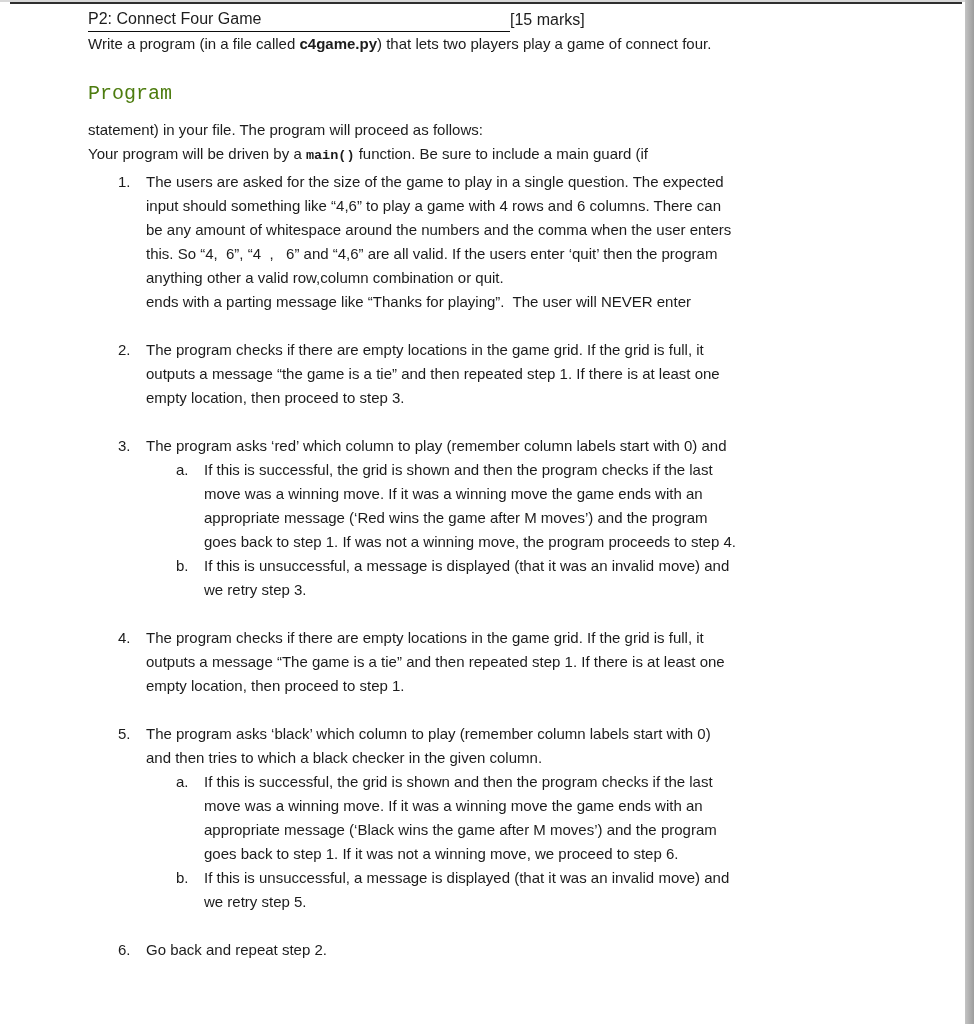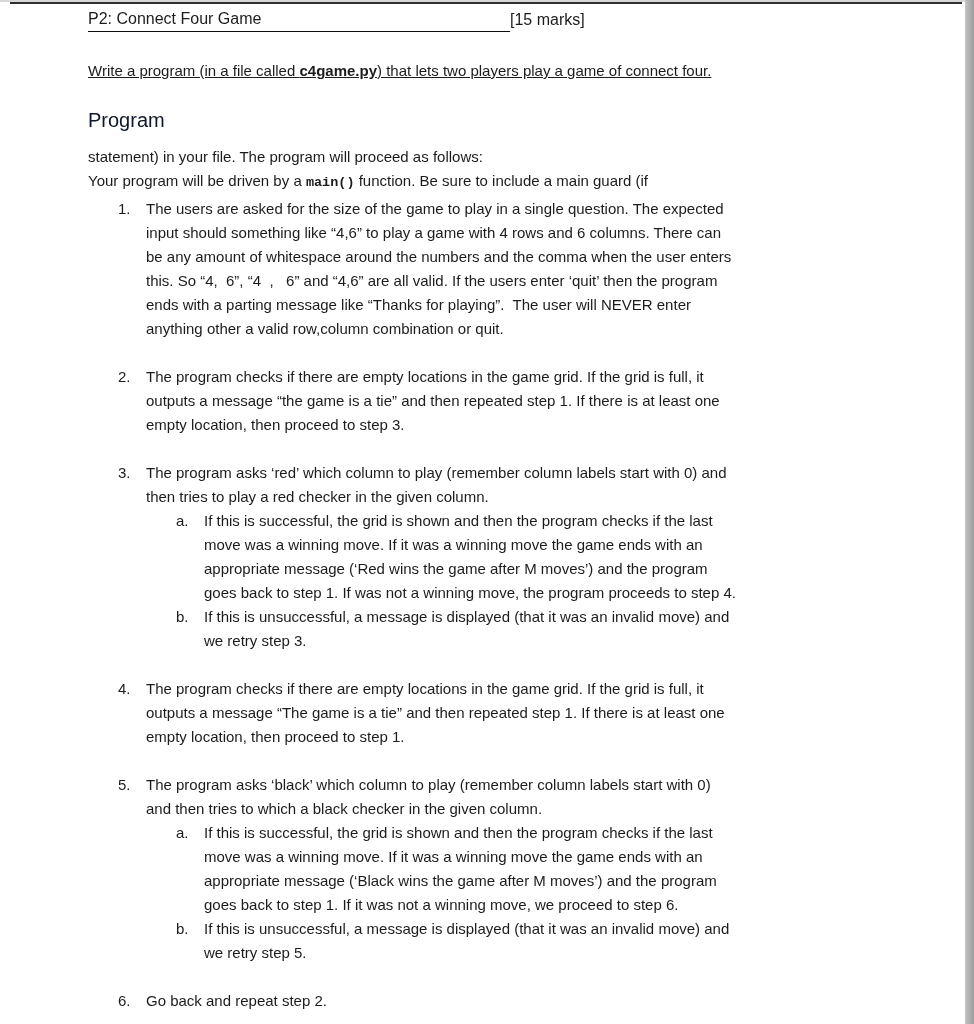--- a/index.html
+++ b/index.html
@@ -45,30 +45,29 @@
   }
   .title-underline {
     width: 422px;
     border-bottom: 1.5px solid #0d0d0d;
     padding-bottom: 1px;
   }
   .marks {
     padding-bottom: 1px;
   }
   .intro {
-    margin-top: 27px;
-    text-decoration: underline;
   }
   .section-heading {
     margin: 0;
     margin-top: 25px;
     font-size: 20px;
     line-height: 25px;
     font-weight: 400;
-    color: #0f172a;
+    color: #4d7c0f;
+    font-family: Liberation Mono, monospace;
   }
   .lead {
     margin-top: 12px;
   }
   .steps {
     margin-top: 2px;
   }
   .step {
     display: flex;
     margin-bottom: 24px;
@@ -116,37 +115,36 @@
     </div>
 
   <div class="steps">
       <div class="step">
         <div class="col-label">1.</div>
         <div class="step-body">
           <div class="line">The users are asked for the size of the game to play in a single question. The expected</div>
           <div class="line">input should something like “4,6” to play a game with 4 rows and 6 columns. There can</div>
           <div class="line">be any amount of whitespace around the numbers and the comma when the user enters</div>
           <div class="line">this. So “4,  6”, “4  ,   6” and “4,6” are all valid. If the users enter ‘quit’ then the program</div>
+          <div class="line">anything other a valid row,column combination or quit.</div>
           <div class="line">ends with a parting message like “Thanks for playing”.  The user will NEVER enter</div>
-          <div class="line">anything other a valid row,column combination or quit.</div>
         </div>
       </div>
       <div class="step">
         <div class="col-label">2.</div>
         <div class="step-body">
           <div class="line">The program checks if there are empty locations in the game grid. If the grid is full, it</div>
           <div class="line">outputs a message “the game is a tie” and then repeated step 1. If there is at least one</div>
           <div class="line">empty location, then proceed to step 3.</div>
         </div>
       </div>
       <div class="step">
         <div class="col-label">3.</div>
         <div class="step-body">
           <div class="line">The program asks ‘red’ which column to play (remember column labels start with 0) and</div>
-          <div class="line">then tries to play a red checker in the given column.</div>
           <div class="sub">
             <div class="col-label">a.</div>
             <div class="step-body">
               <div class="line">If this is successful, the grid is shown and then the program checks if the last</div>
               <div class="line">move was a winning move. If it was a winning move the game ends with an</div>
               <div class="line">appropriate message (‘Red wins the game after M moves’) and the program</div>
               <div class="line">goes back to step 1. If was not a winning move, the program proceeds to step 4.</div>
             </div>
           </div>
           <div class="sub">

